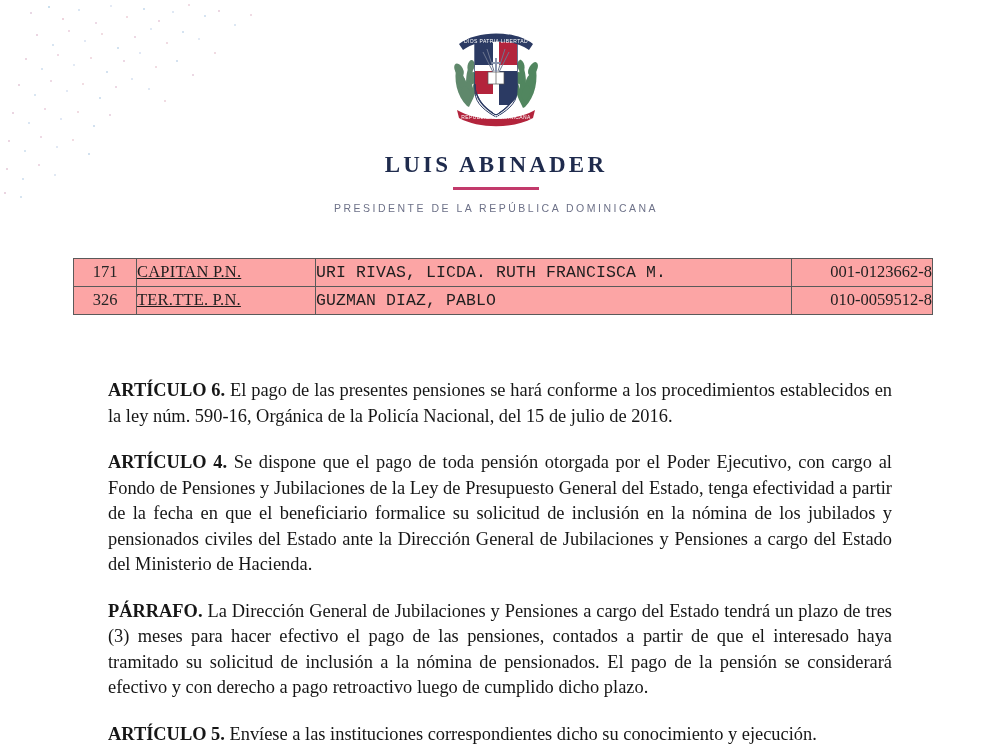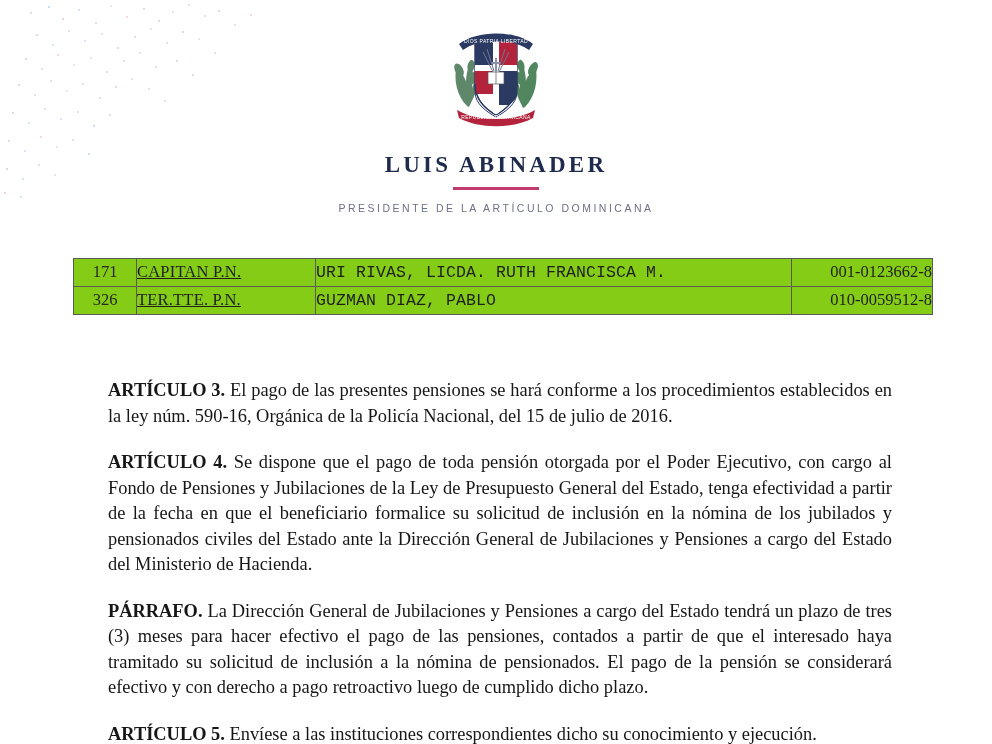--- a/index.html
+++ b/index.html
@@ -71,21 +71,21 @@
     width: 860px;
     border-collapse: collapse;
     table-layout: fixed;
   }
   #pension-table td {
     border: 1px solid #5a5a5a;
     padding: 2px 0 3px 0;
     height: 22px;
     vertical-align: middle;
     font-size: 16.5px;
-    background: #84cc16;
+    background: #fca5a5;
   }
   td.col-num {
     width: 62px;
     text-align: center;
     font-size: 17px;
     color: #262626;
   }
   td.col-rank {
     width: 178px;
     padding-left: 10px;
@@ -255,21 +255,21 @@
 
     <path d="M22 22 C40 8 78 8 96 22 L92 28 C76 16 42 16 26 28 Z" fill="#2b3a63"></path>
     <text x="59" y="21" font-family="'Liberation Sans', sans-serif" font-size="5" fill="#ffffff" text-anchor="middle" letter-spacing="0.4">DIOS PATRIA LIBERTAD</text>
 
     <path d="M20 88 C40 100 78 100 98 88 L96 96 C76 107 42 107 22 96 Z" fill="#b3243c"></path>
     <text x="59" y="97" font-family="'Liberation Sans', sans-serif" font-size="5" fill="#ffffff" text-anchor="middle" letter-spacing="0.4">REPUBLICA DOMINICANA</text>
   </svg>
 
   <div id="president-name">LUIS ABINADER</div>
   <div id="name-rule"></div>
-  <div id="president-subtitle">PRESIDENTE DE LA ARTÍCULO DOMINICANA</div>
+  <div id="president-subtitle">PRESIDENTE DE LA REPÚBLICA DOMINICANA</div>
 </div>
 
 <table id="pension-table">
   <tbody>
     <tr>
       <td class="col-num">171</td>
       <td class="col-rank">CAPITAN P.N.</td>
       <td class="col-name">URI RIVAS, LICDA. RUTH FRANCISCA M.</td>
       <td class="col-id">001-0123662-8</td>
     </tr>
@@ -278,21 +278,21 @@
       <td class="col-rank">TER.TTE. P.N.</td>
       <td class="col-name">GUZMAN DIAZ, PABLO</td>
       <td class="col-id">010-0059512-8</td>
     </tr>
   </tbody>
 </table>
 
 <div id="document-body">
 
   <p class="doc-paragraph">
-    <span class="article-label">ARTÍCULO 3.</span><span> El pago de las presentes pensiones se hará conforme a los procedimientos establecidos en la ley núm. 590-16, Orgánica de la Policía Nacional, del 15 de julio de 2016.</span>
+    <span class="article-label">ARTÍCULO 6.</span><span> El pago de las presentes pensiones se hará conforme a los procedimientos establecidos en la ley núm. 590-16, Orgánica de la Policía Nacional, del 15 de julio de 2016.</span>
   </p>
 
   <p class="doc-paragraph">
     <span class="article-label">ARTÍCULO 4.</span><span> Se dispone que el pago de toda pensión otorgada por el Poder Ejecutivo, con cargo al Fondo de Pensiones y Jubilaciones de la Ley de Presupuesto General del Estado, tenga efectividad a partir de la fecha en que el beneficiario formalice su solicitud de inclusión en la nómina de los jubilados y pensionados civiles del Estado ante la Dirección General de Jubilaciones y Pensiones a cargo del Estado del Ministerio de Hacienda.</span>
   </p>
 
   <p class="doc-paragraph">
     <span class="article-label">PÁRRAFO.</span><span> La Dirección General de Jubilaciones y Pensiones a cargo del Estado tendrá un plazo de tres (3) meses para hacer efectivo el pago de las pensiones, contados a partir de que el interesado haya tramitado su solicitud de inclusión a la nómina de pensionados. El pago de la pensión se considerará efectivo y con derecho a pago retroactivo luego de cumplido dicho plazo.</span>
   </p>
 

